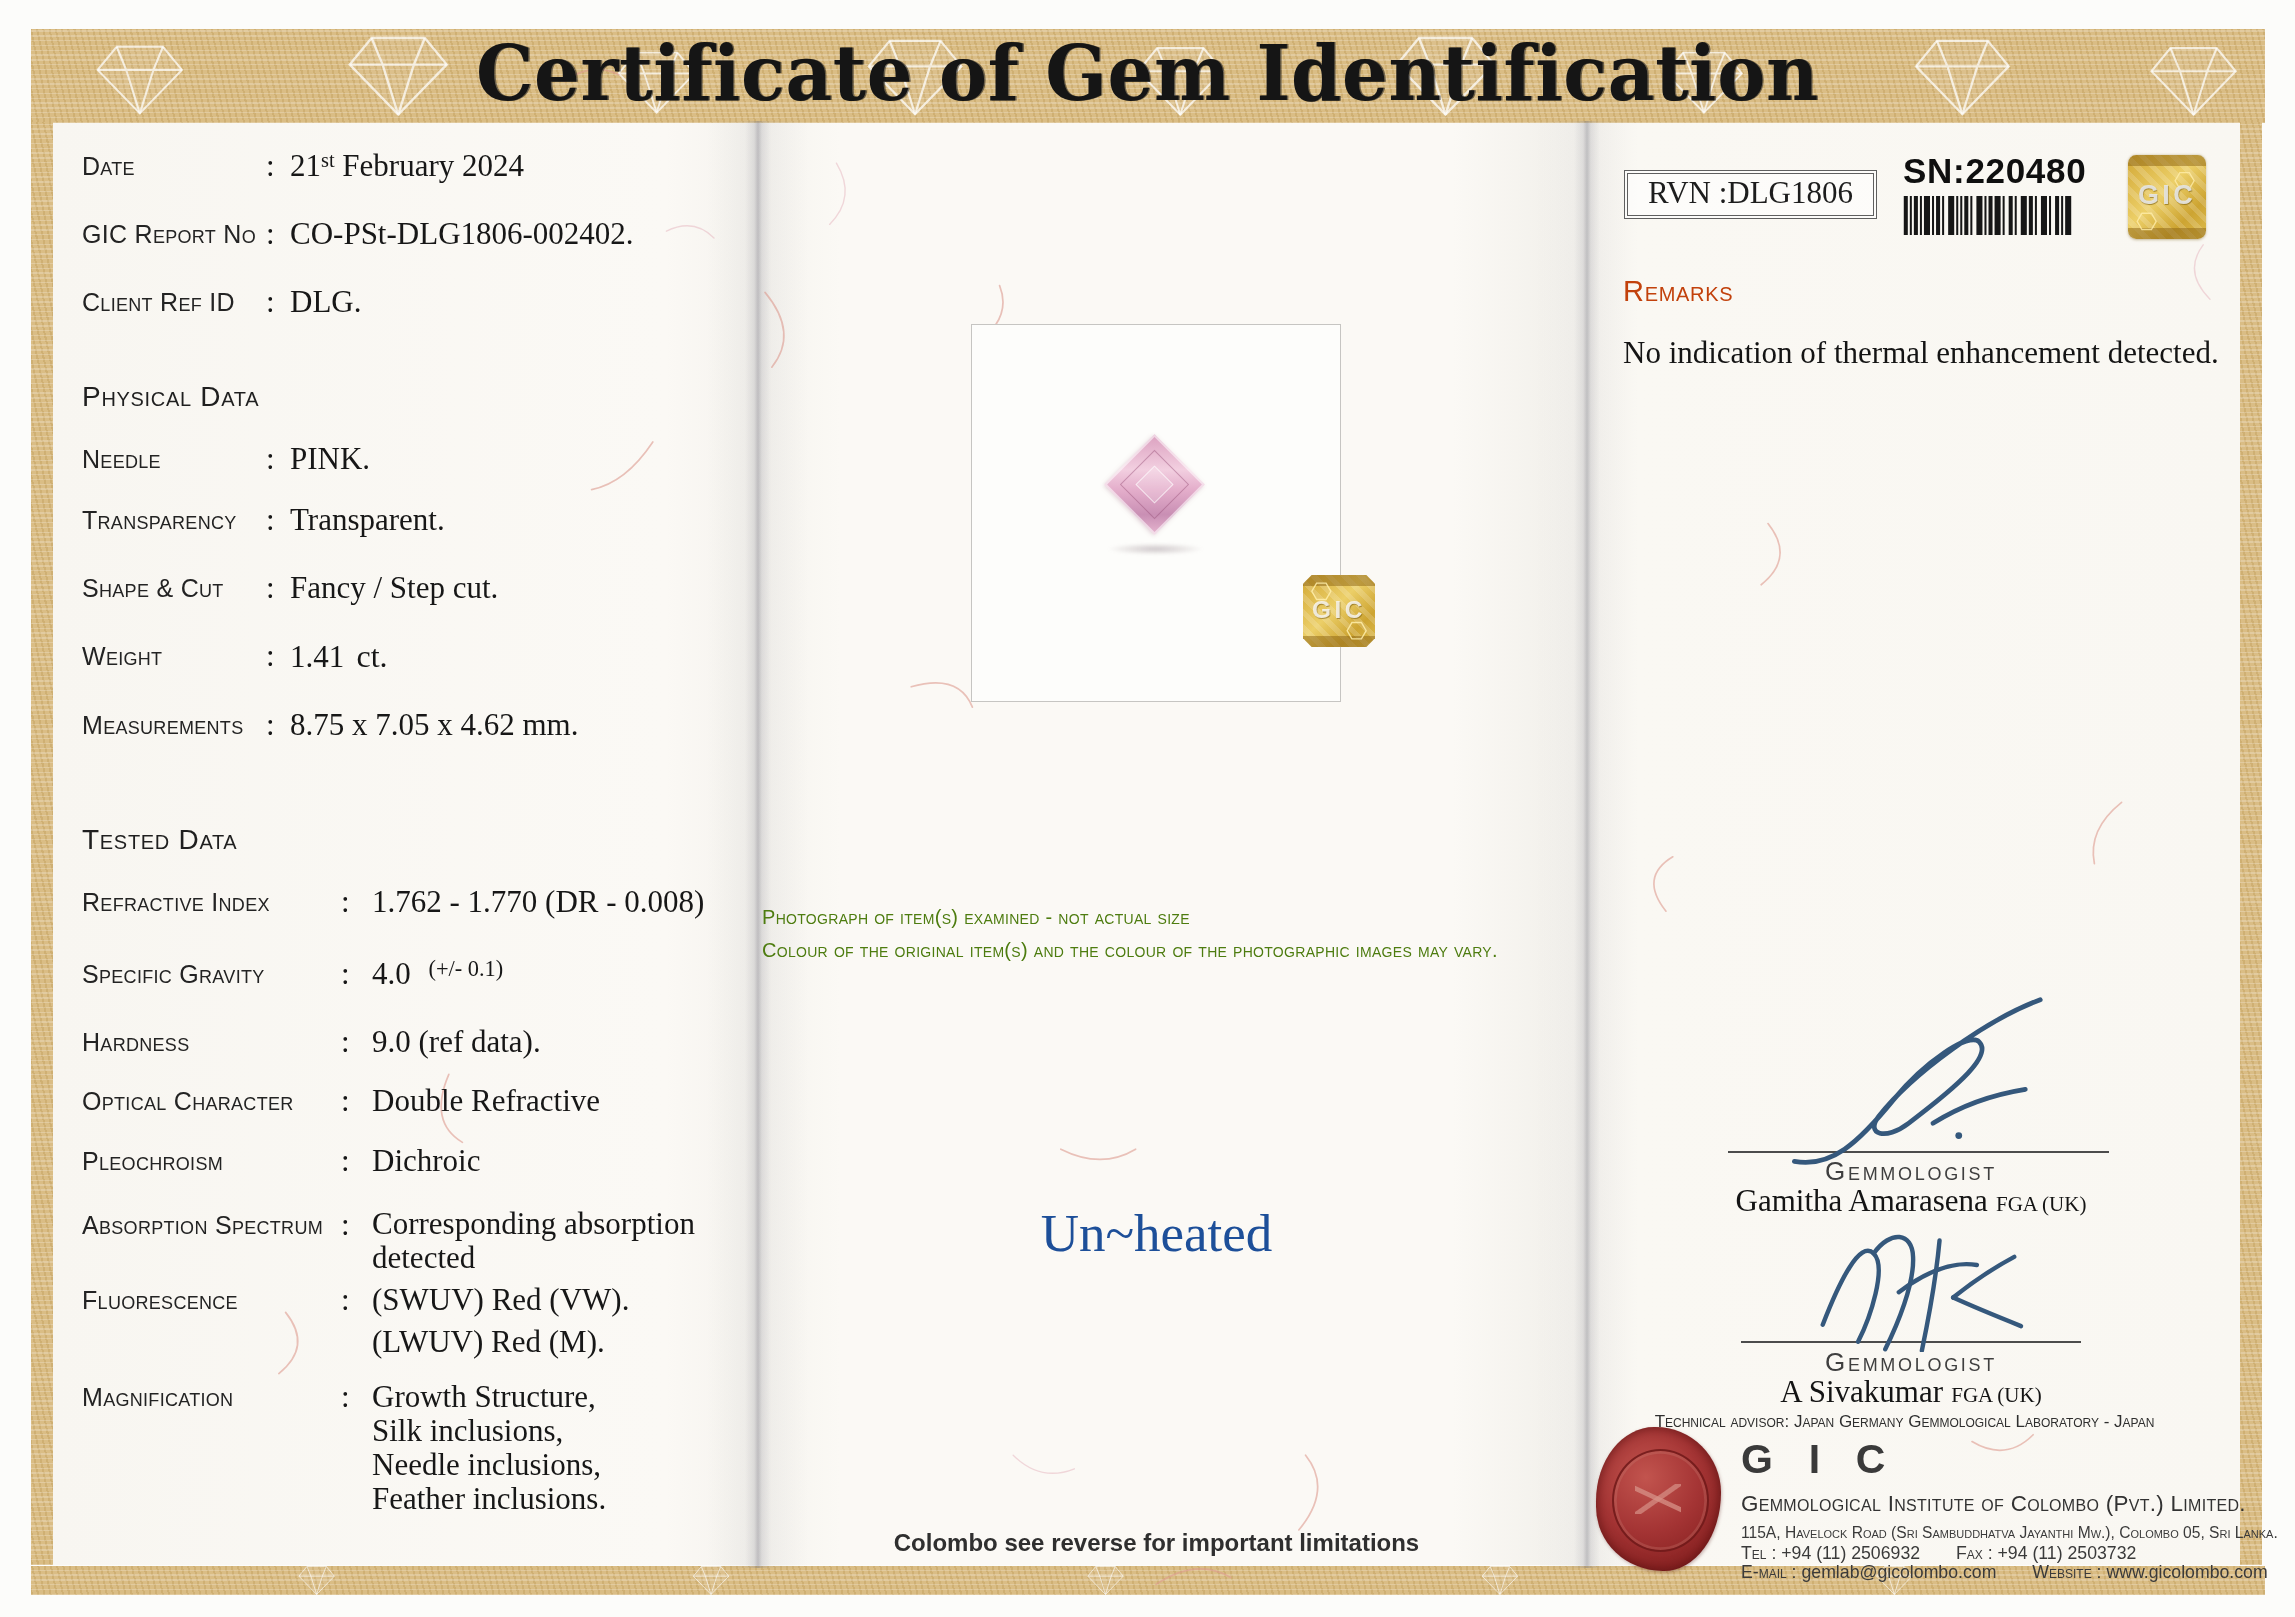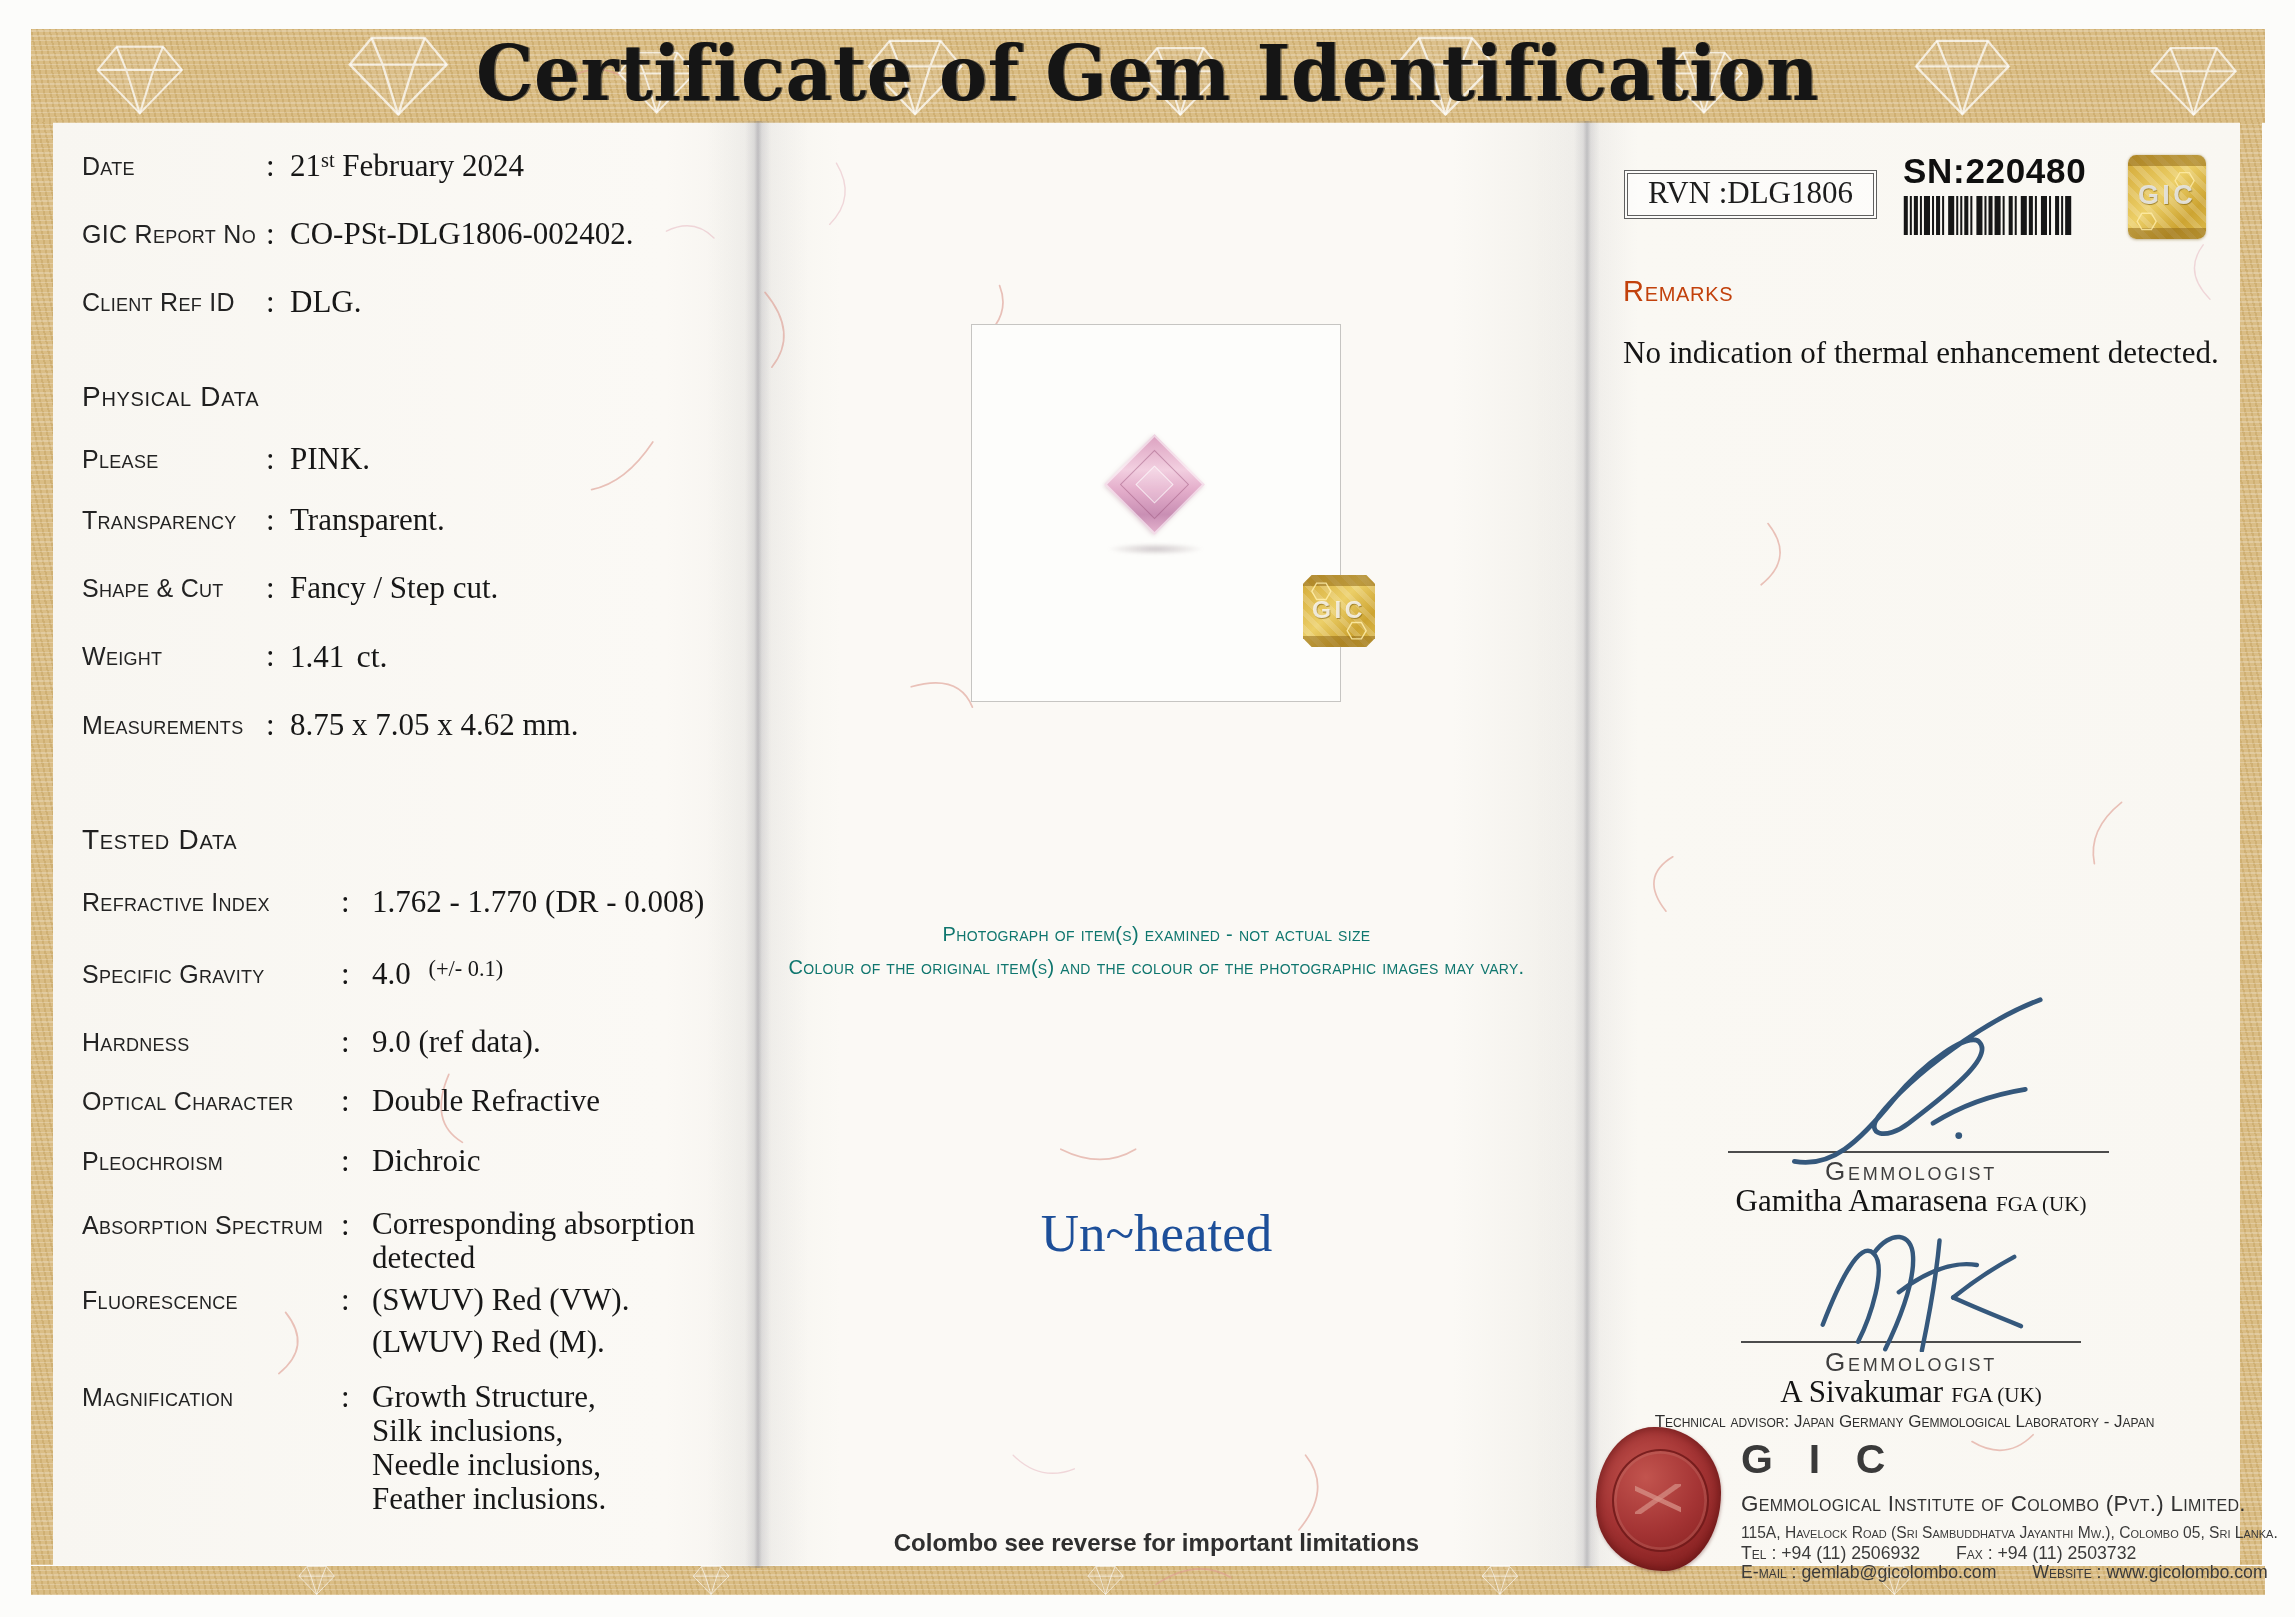--- a/index.html
+++ b/index.html
@@ -59,22 +59,22 @@
           linear-gradient(135deg,#d2a836,#eccf68 45%,#cda432 75%,#ddbc4e);
         box-shadow:0 0.7px 2.7px rgba(120,90,20,.4);}
   .holo .gictxt{position:absolute;left:0;right:0;top:50%;transform:translateY(-54%);
         text-align:center;font-weight:bold;letter-spacing:3.4px;color:rgba(248,246,240,.88);
         text-shadow:0.7px 0.7px 0.7px rgba(120,90,10,.6);}
   .ph-sticker{left:1303px;top:575px;width:72px;height:72px;
         clip-path:polygon(12% 0,88% 0,100% 12%,100% 88%,88% 100%,12% 100%,0 88%,0 12%);}
   .ph-sticker .gictxt{font-size:24.5px;}
   .tr-sticker{left:2128px;top:155px;width:78px;height:84px;}
   .tr-sticker .gictxt{font-size:27px;color:rgba(230,230,228,.92);}
-  .caption{position:absolute;left:762px;width:789px;text-align:center;z-index:4;
-           font-variant:small-caps;color:#0f766e;letter-spacing:0.3px;margin-top:17px;}
+  .caption{position:absolute;left:762px;width:789px;text-align:left;z-index:4;
+           font-variant:small-caps;color:#4d7c0f;letter-spacing:0.3px;}
   .cap1{top:906px;font-size:20px;}
   .cap2{top:939px;font-size:20px;}
   .idline{position:absolute;left:762px;width:789px;text-align:center;z-index:4;
           font-family:"Liberation Serif",serif;color:#1d4f99;}
   .id1{top:1066px;font-size:57px;}
   .id2{top:1203px;font-size:53px;}
   .id3{top:1298px;font-size:53px;letter-spacing:1.4px;}
   .reverse{position:absolute;left:762px;width:789px;top:1529px;text-align:center;z-index:4;
            font-size:24px;font-weight:bold;color:#2f2f2f;}
   
@@ -205,21 +205,21 @@
   </div>
   <div class="frow c1" style="top:284px">
     <span class="lbl">Client Ref ID</span>
     <span class="colon">:</span>
     <span class="val">DLG.</span>
   </div>
 
   <div class="sect" style="top:381px">Physical Data</div>
 
   <div class="frow c1" style="top:441px">
-    <span class="lbl">Please</span>
+    <span class="lbl">Needle</span>
     <span class="colon">:</span>
     <span class="val">PINK.</span>
   </div>
   <div class="frow c1" style="top:502px">
     <span class="lbl">Transparency</span>
     <span class="colon">:</span>
     <span class="val">Transparent.</span>
   </div>
   <div class="frow c1" style="top:570px">
     <span class="lbl">Shape &amp; Cut</span>

